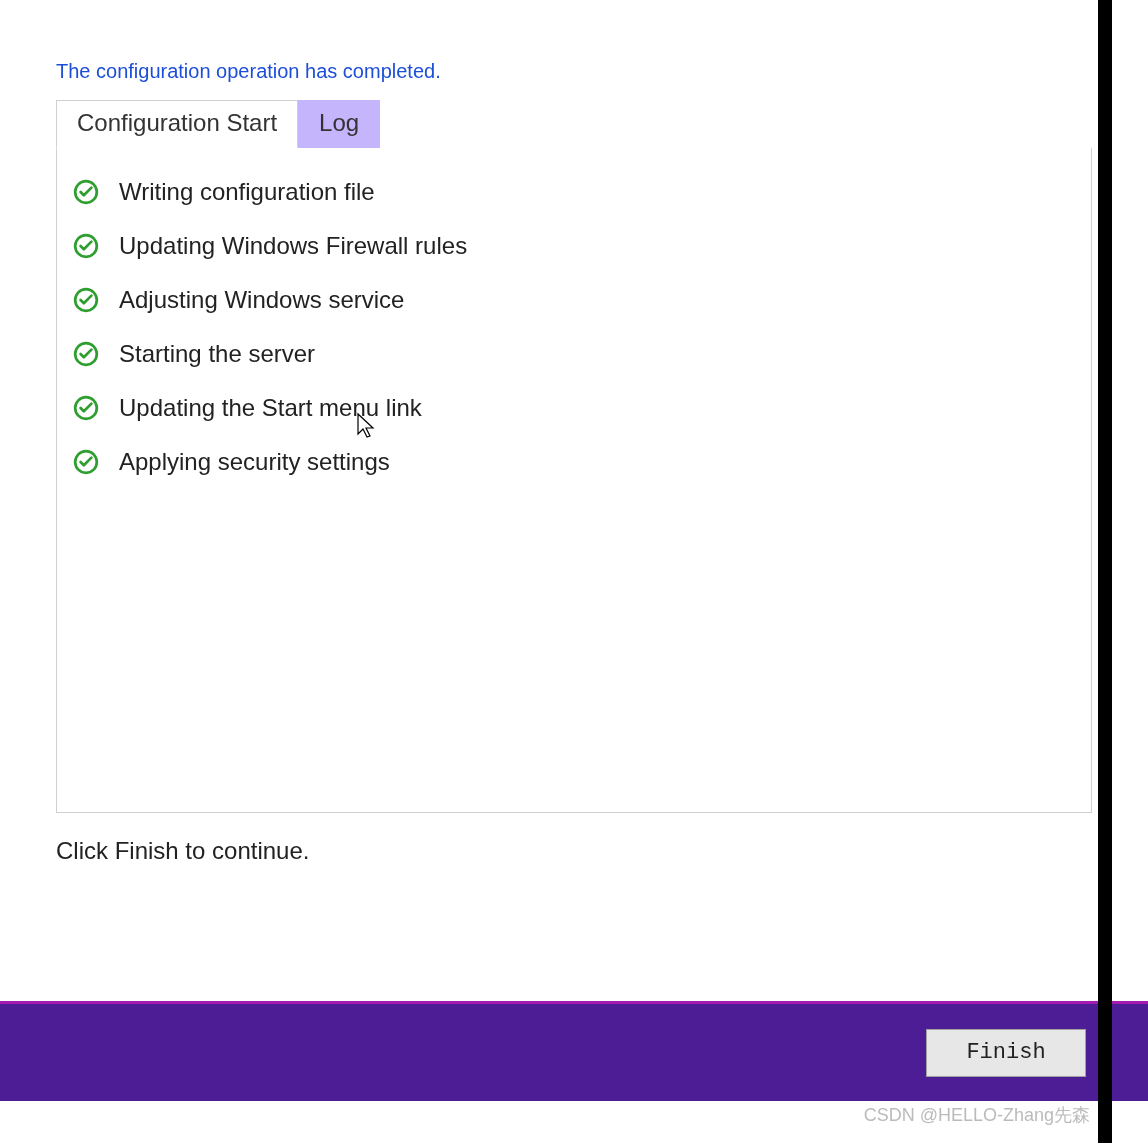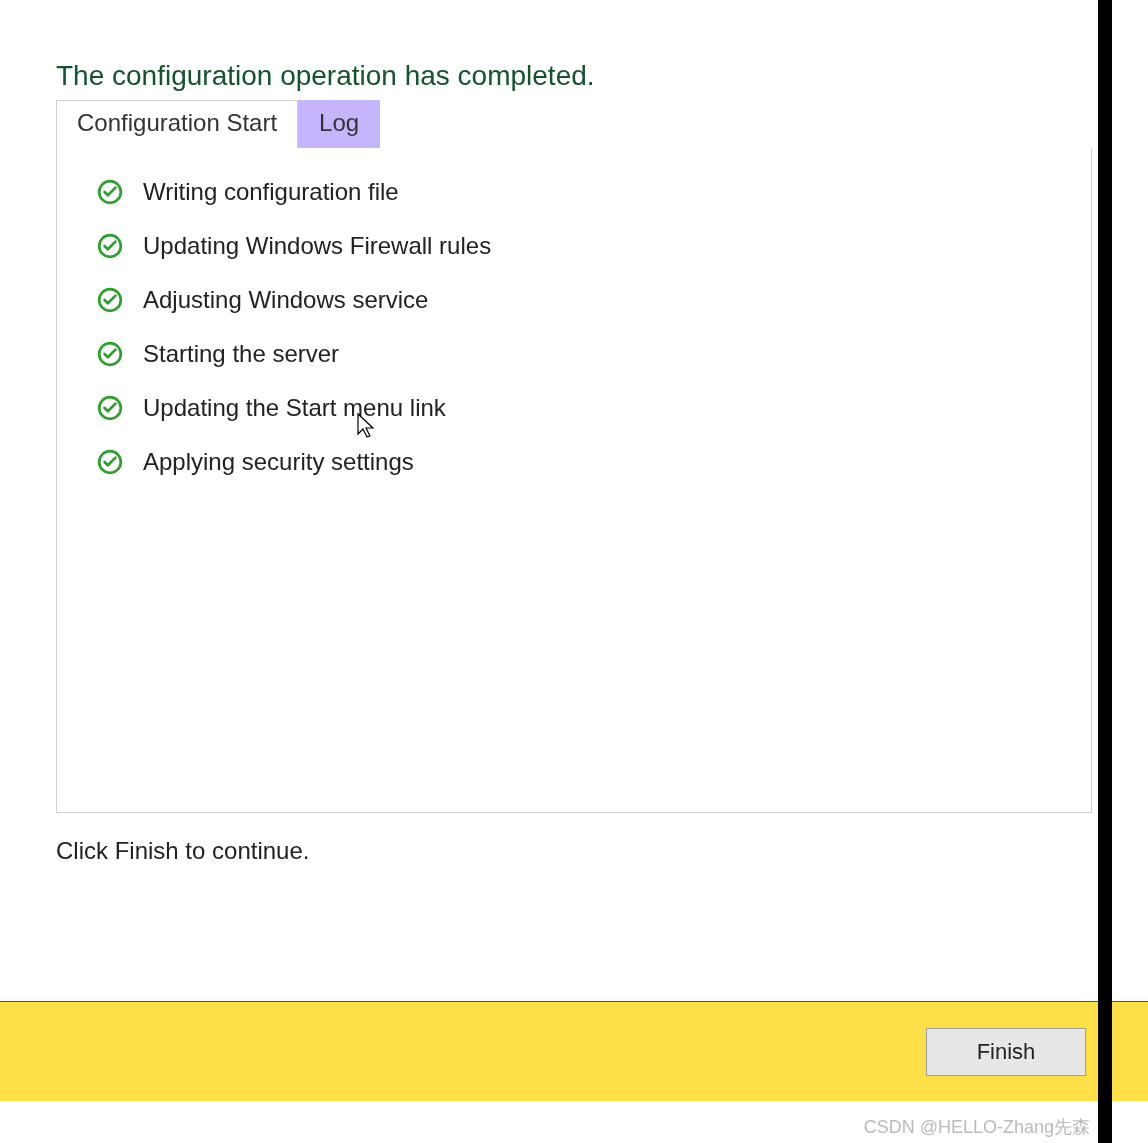--- a/index.html
+++ b/index.html
@@ -18,23 +18,23 @@
     .main-content {
       padding: 60px 56px 0 56px;
     }
     .title {
       font-size: 38px;
       font-weight: 400;
       color: #3d7baa;
       margin-bottom: 8px;
     }
     .subtitle {
-      font-size: 28px;
-      color: #14532d;
-      margin-bottom: 8px;
+      font-size: 20px;
+      color: #1d4ed8;
+      margin-bottom: 17px;
     }
     .tabs {
       display: flex;
       background: #fff;
       margin-bottom: -1px;
       position: relative;
       z-index: 2;
     }
     .tab {
       padding: 8px 20px 10px 20px;
@@ -48,21 +48,21 @@
     .tab.active {
       background: #fff;
       border: 1px solid #d0d0d0;
       border-bottom: 1px solid #fff;
       position: relative;
       z-index: 3;
     }
     .tab-content {
       border: 1px solid #d0d0d0;
       min-height: 666px;
-      padding: 30px 40px;
+      padding: 30px 16px;
       background: #fff;
       position: relative;
       z-index: 1;
     }
     .step-item {
       display: flex;
       align-items: center;
       margin-bottom: 26px;
       font-size: 24px;
       color: #222;
@@ -82,26 +82,27 @@
       color: #222;
       margin-top: 22px;
       line-height: 1.3;
     }
     .footer {
       position: absolute;
       bottom: 42px;
       left: 0;
       right: 0;
       height: 100px;
-      background: #fde047;
-      border-top: 1px solid #a21caf;
+      background: #4c1d95;
+      border-top: 3px solid #a21caf;
       display: flex;
       justify-content: flex-end;
       align-items: center;
       padding-right: 62px;
+      font-family: Liberation Mono, monospace;
     }
     .finish-button {
       width: 160px;
       height: 48px;
       background: #e7e7e7;
       border: 1px solid #a0a0a0;
       font-size: 22px;
       color: #222;
       cursor: pointer;
       font-family: inherit;
@@ -109,21 +110,21 @@
     .right-border {
       position: absolute;
       right: 36px;
       top: 0;
       width: 14px;
       height: 100%;
       background: #000;
     }
     .watermark {
       position: absolute;
-      bottom: 4px;
+      bottom: 16px;
       right: 58px;
       font-size: 18px;
       color: #bbb;
     }
     .cursor {
       position: absolute;
       left: 356px;
       top: 412px;
       pointer-events: none;
       z-index: 10;

